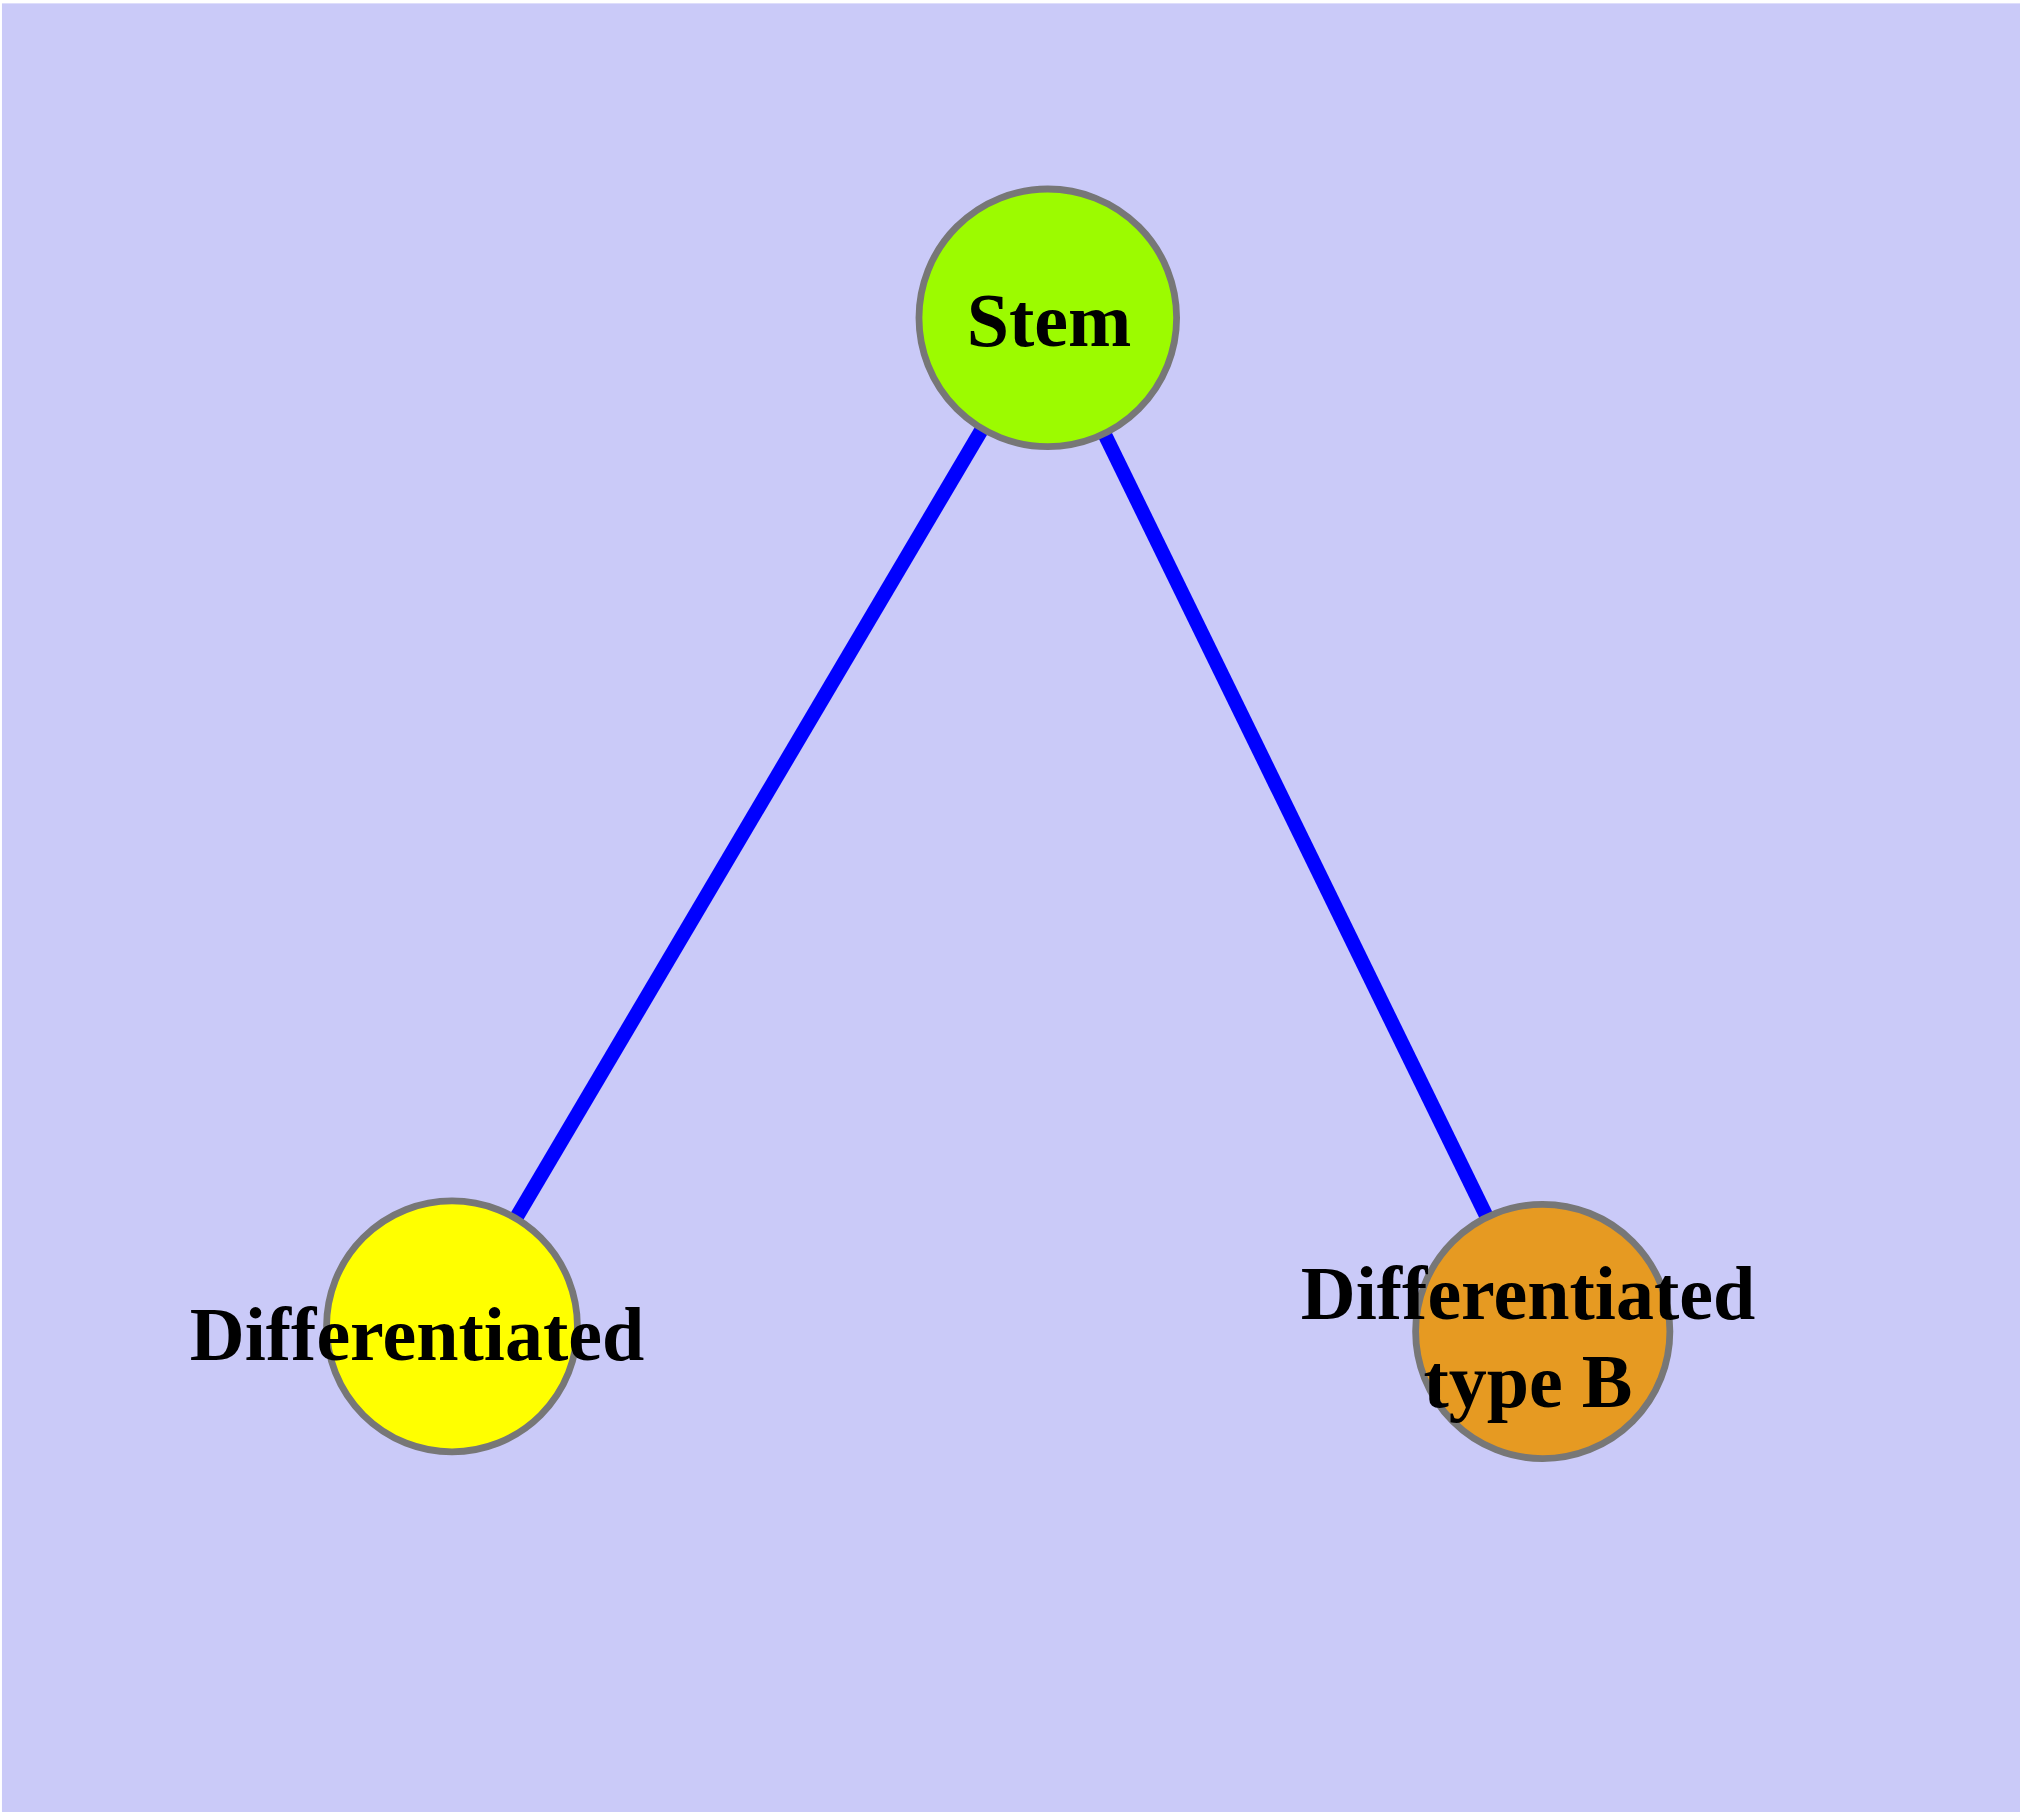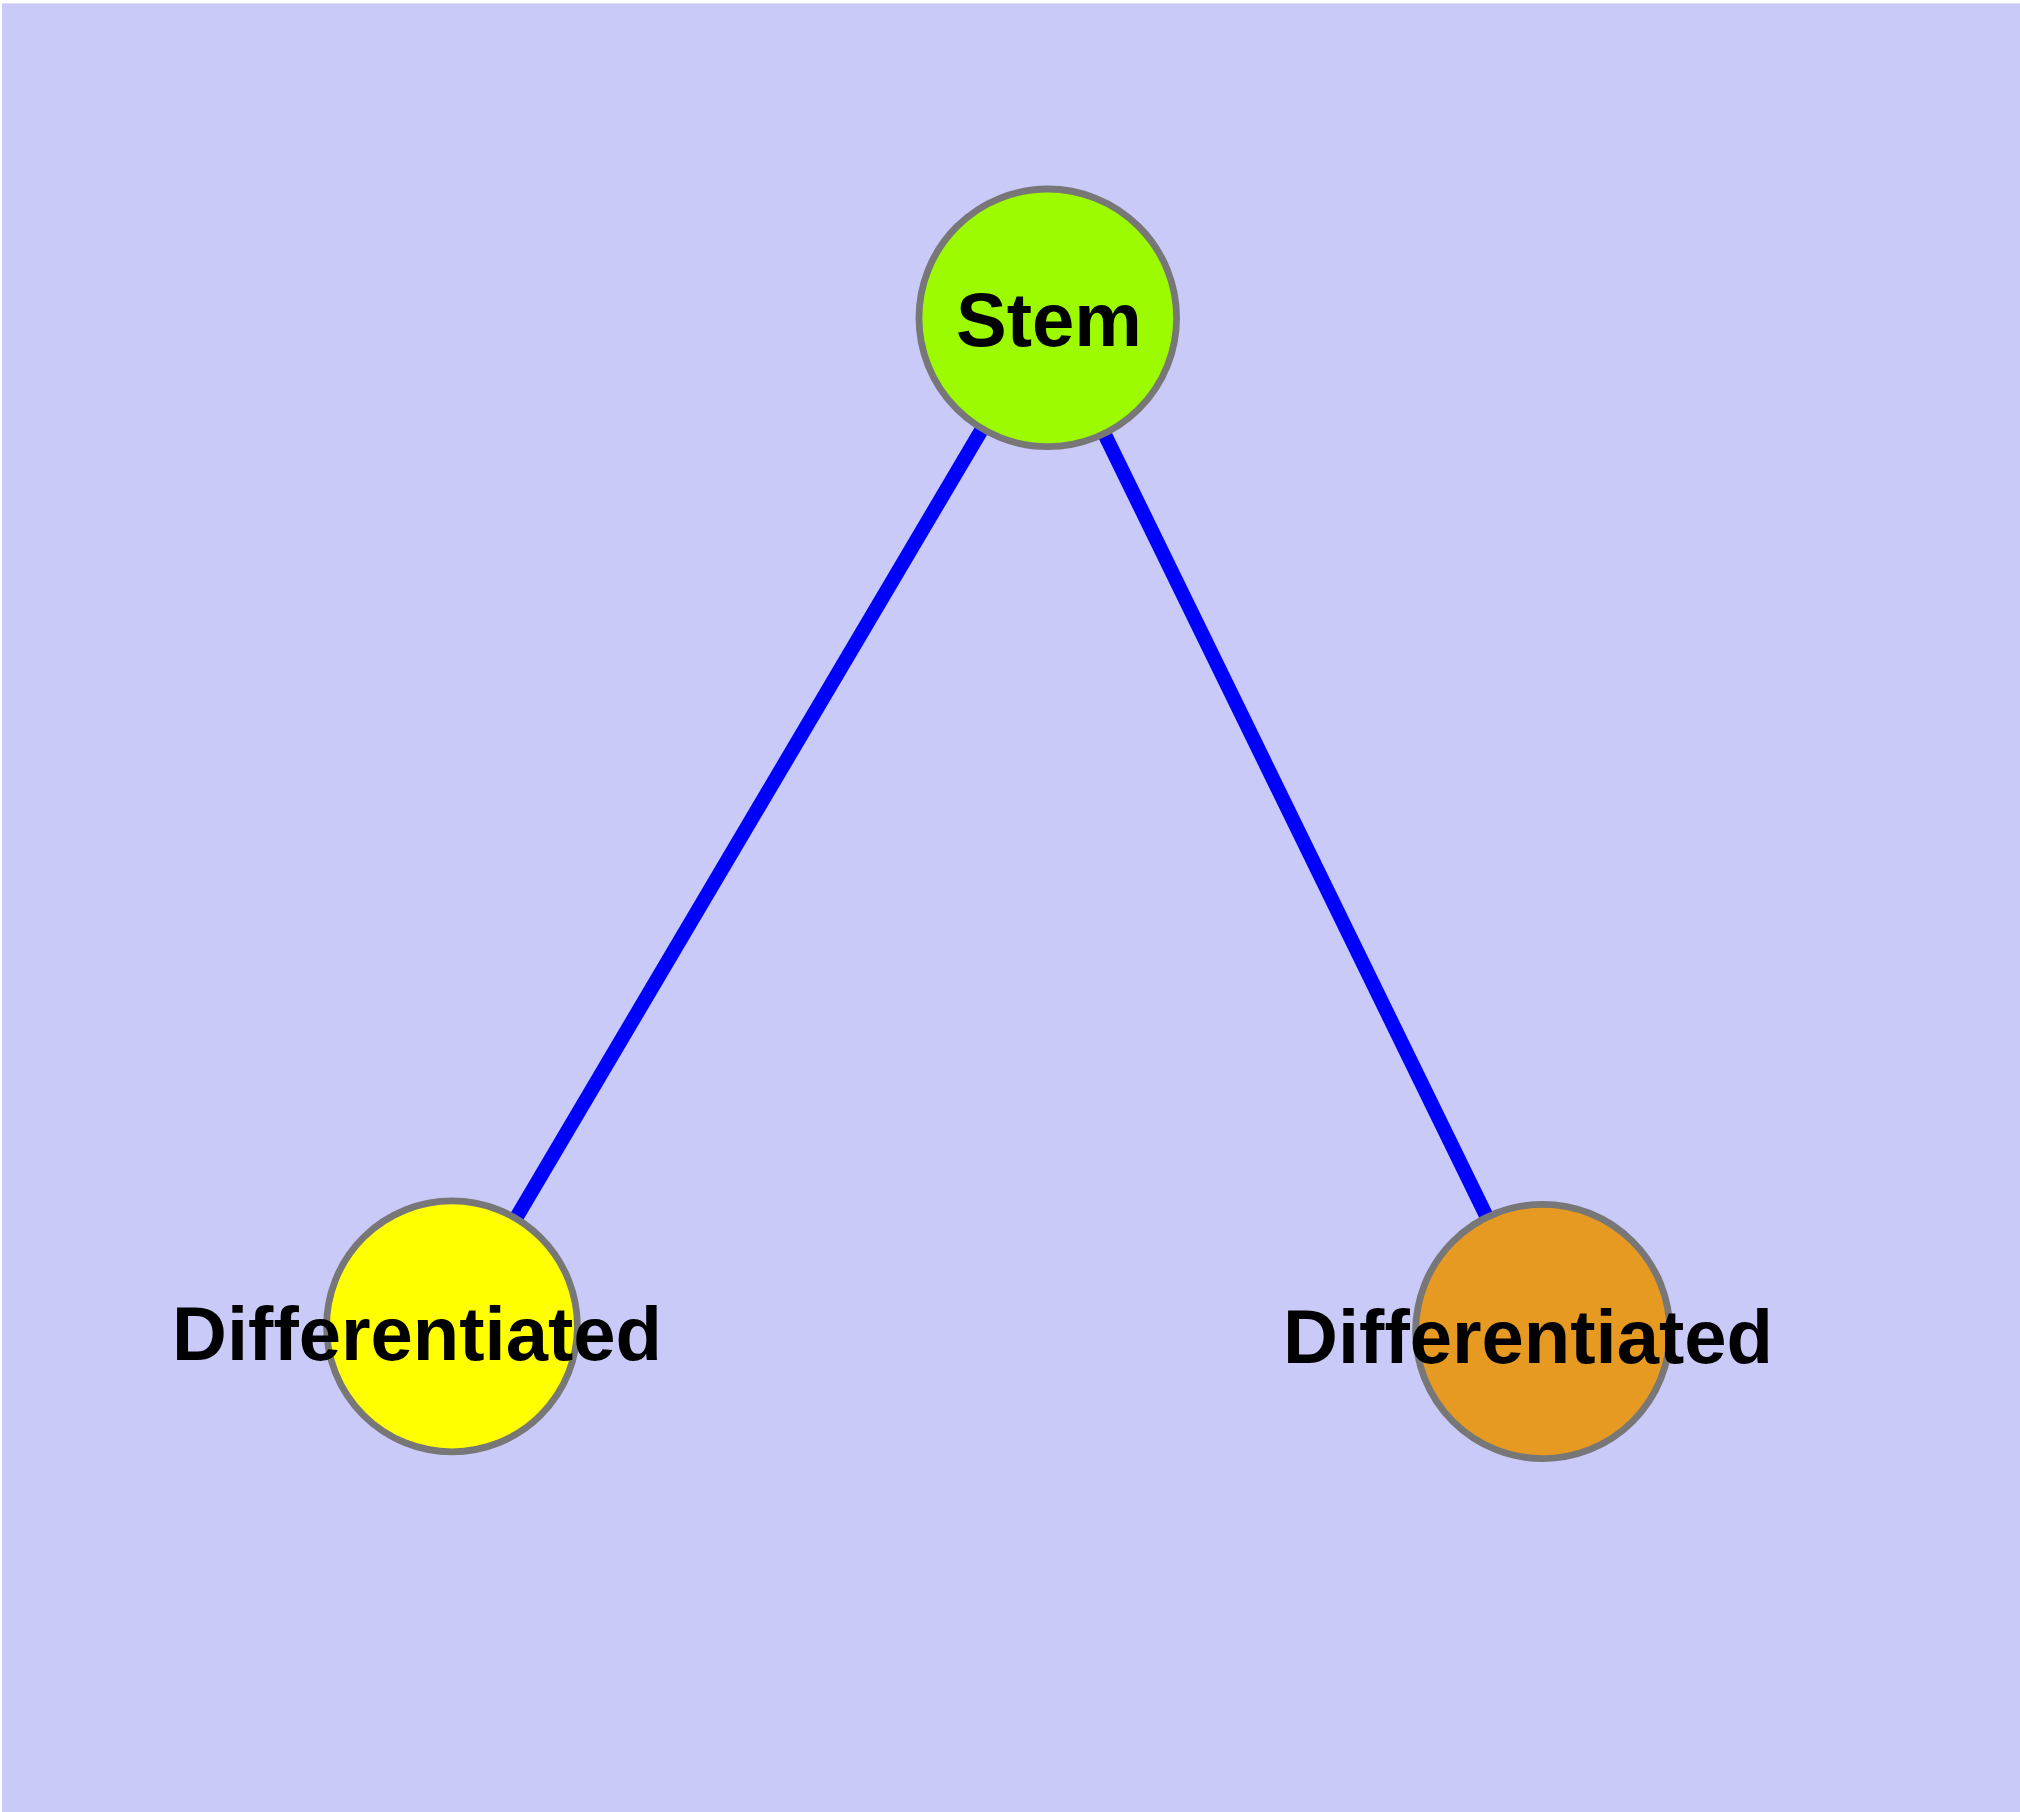--- a/index.html
+++ b/index.html
@@ -10,20 +10,21 @@
   body {
     width: 2021px;
     height: 1812px;
     font-family: "Liberation Sans", sans-serif;
   }
   .stage {
     position: relative;
     width: 2021px;
     height: 1812px;
     overflow: hidden;
+    font-family: Liberation Serif, serif;
   }
   .graph-svg {
     position: absolute;
     left: 0;
     top: 0;
     width: 2021px;
     height: 1812px;
     display: block;
   }
   .edge-line {
@@ -76,16 +77,17 @@
   <div class="node-label" id="label-stem">
     <span class="label-line">Stem</span>
   </div>
 
   <div class="node-label" id="label-type-a">
     <span class="label-line">Differentiated</span>
   </div>
 
   <div class="node-label" id="label-type-b">
     <span class="label-line">Differentiated</span>
+    <span class="label-line">type B</span>
   </div>
 
 </div>
 
 
 </body></html>

